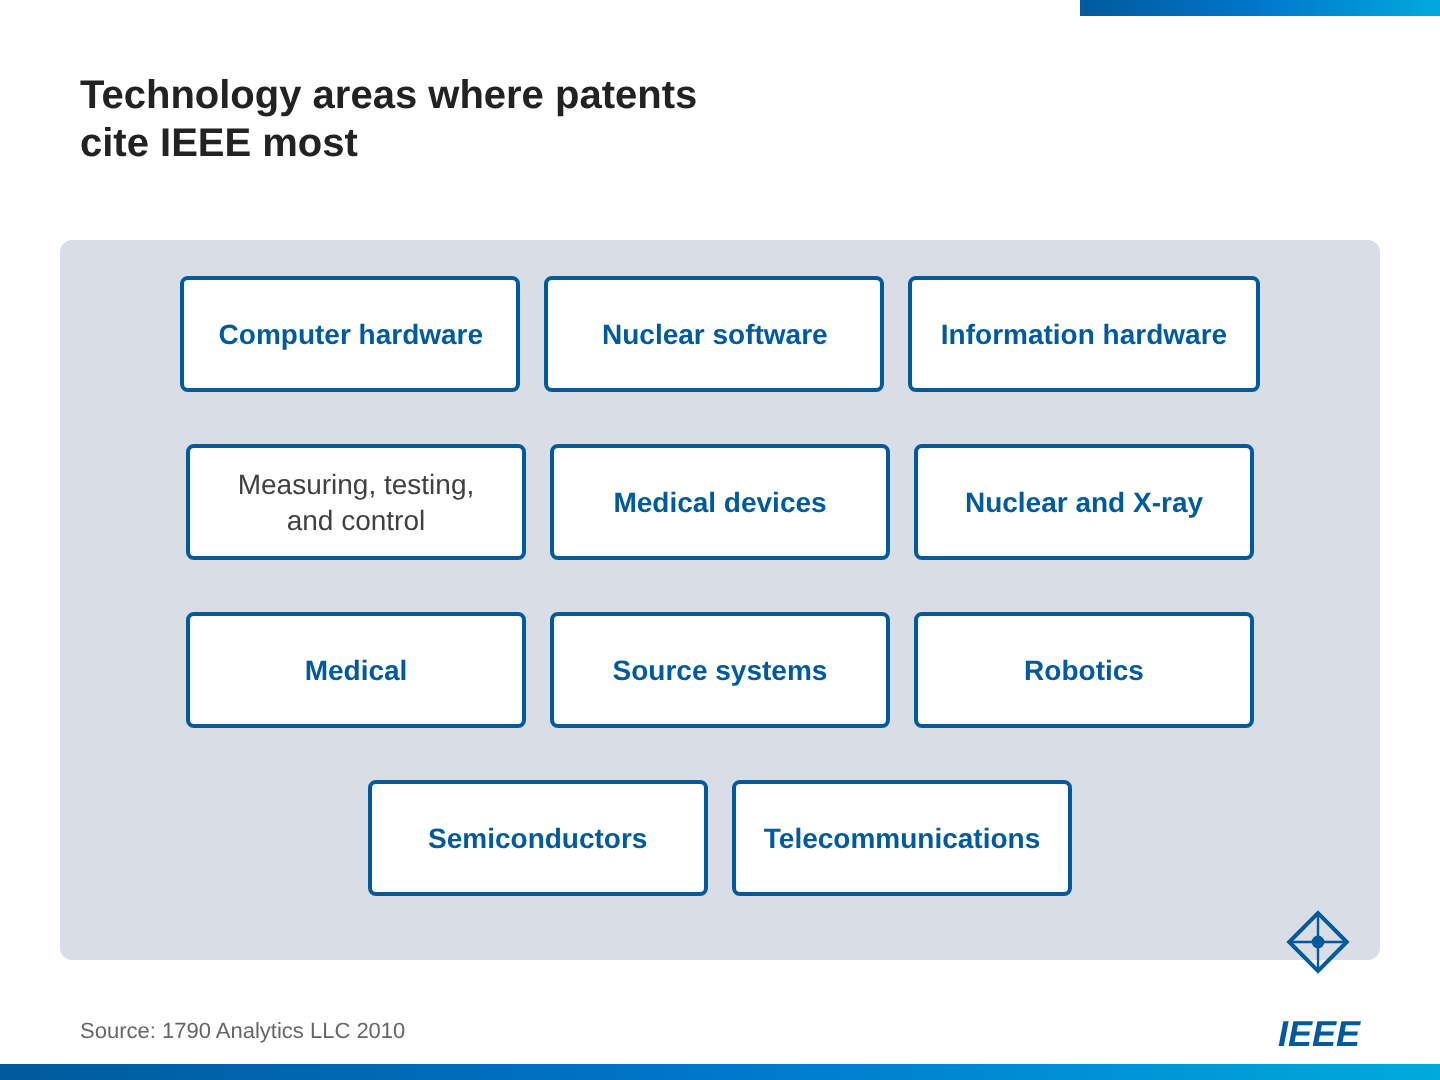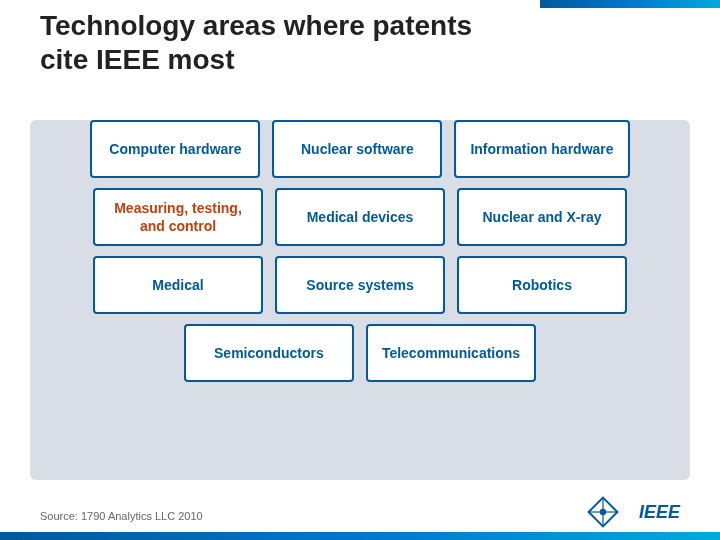--- a/index.html
+++ b/index.html
@@ -28,40 +28,40 @@
       position: absolute;
       bottom: 0;
       left: 0;
       width: 100%;
       height: 8px;
       background: linear-gradient(to right, #005a9c, #0077cc, #00aadd);
     }
 
     .page-title {
       position: absolute;
-      top: 9px;
+      top: 36px;
       left: 40px;
-      font-size: 28px;
+      font-size: 20px;
       font-weight: bold;
       color: #222;
       line-height: 1.2;
     }
 
     .grid-container {
       position: absolute;
       top: 120px;
       left: 30px;
       right: 30px;
       bottom: 60px;
       background: #d8dde6;
       border-radius: 6px;
-      padding: 0 20px;
+      padding: 18px 20px;
       display: flex;
       flex-direction: column;
-      gap: 10px;
+      gap: 26px;
     }
 
     .grid-row {
       display: flex;
       gap: 12px;
       justify-content: center;
     }
 
     .grid-row.row4 {
       justify-content: center;
@@ -97,20 +97,21 @@
     }
 
     
     .ieee-logo {
       position: absolute;
       bottom: 12px;
       right: 40px;
       display: flex;
       align-items: center;
       gap: 20px;
+      flex-direction: column;
     }
 
     .ieee-diamond {
       width: 32px;
       height: 32px;
     }
 
     .ieee-text {
       font-size: 18px;
       font-weight: bold;
@@ -137,21 +138,21 @@
     <div class="tile">
       <span>Nuclear software</span>
     </div>
     <div class="tile">
       <span>Information hardware</span>
     </div>
   </div>
 
   <div class="grid-row">
     <div class="tile" style="min-width:170px;">
-      <span style="color:#c2410c;font-size:14px;font-weight:bold;line-height:1.3;">Measuring, testing,<br>and control</span>
+      <span style="color:#404040;font-size:14px;font-weight:normal;line-height:1.3;">Measuring, testing,<br>and control</span>
     </div>
     <div class="tile">
       <span>Medical devices</span>
     </div>
     <div class="tile">
       <span>Nuclear and X-ray</span>
     </div>
   </div>
 
   <div class="grid-row">

